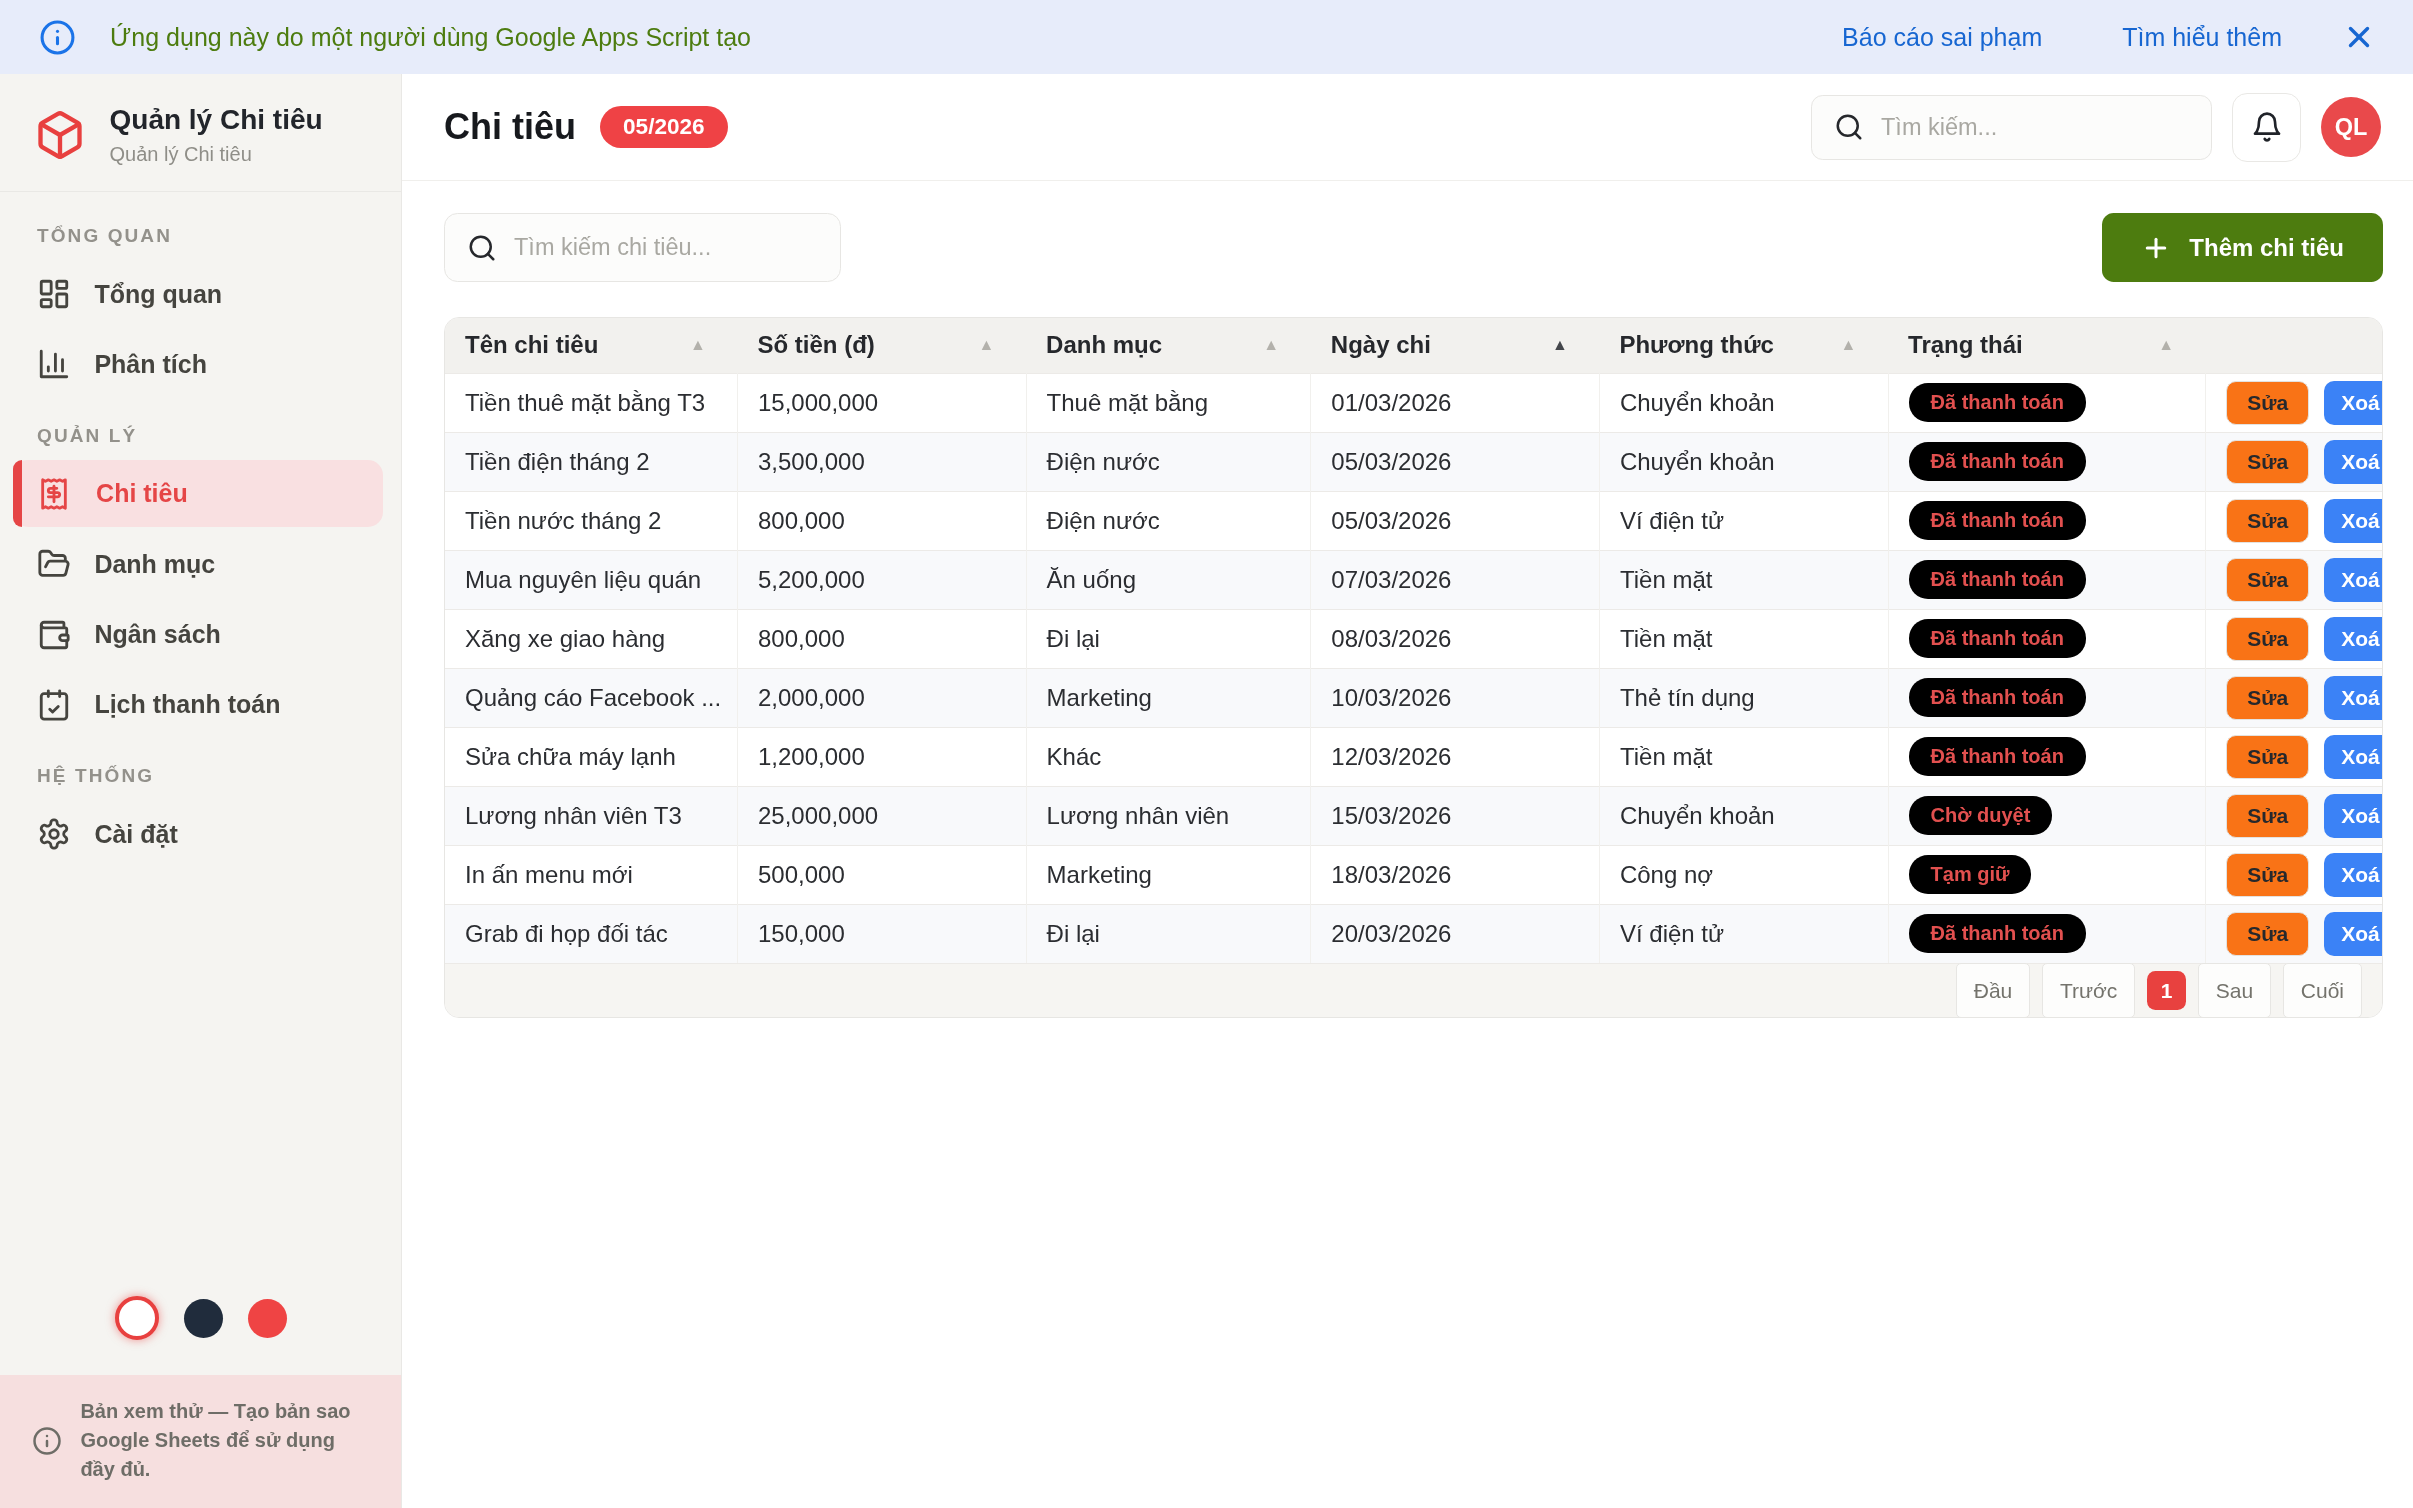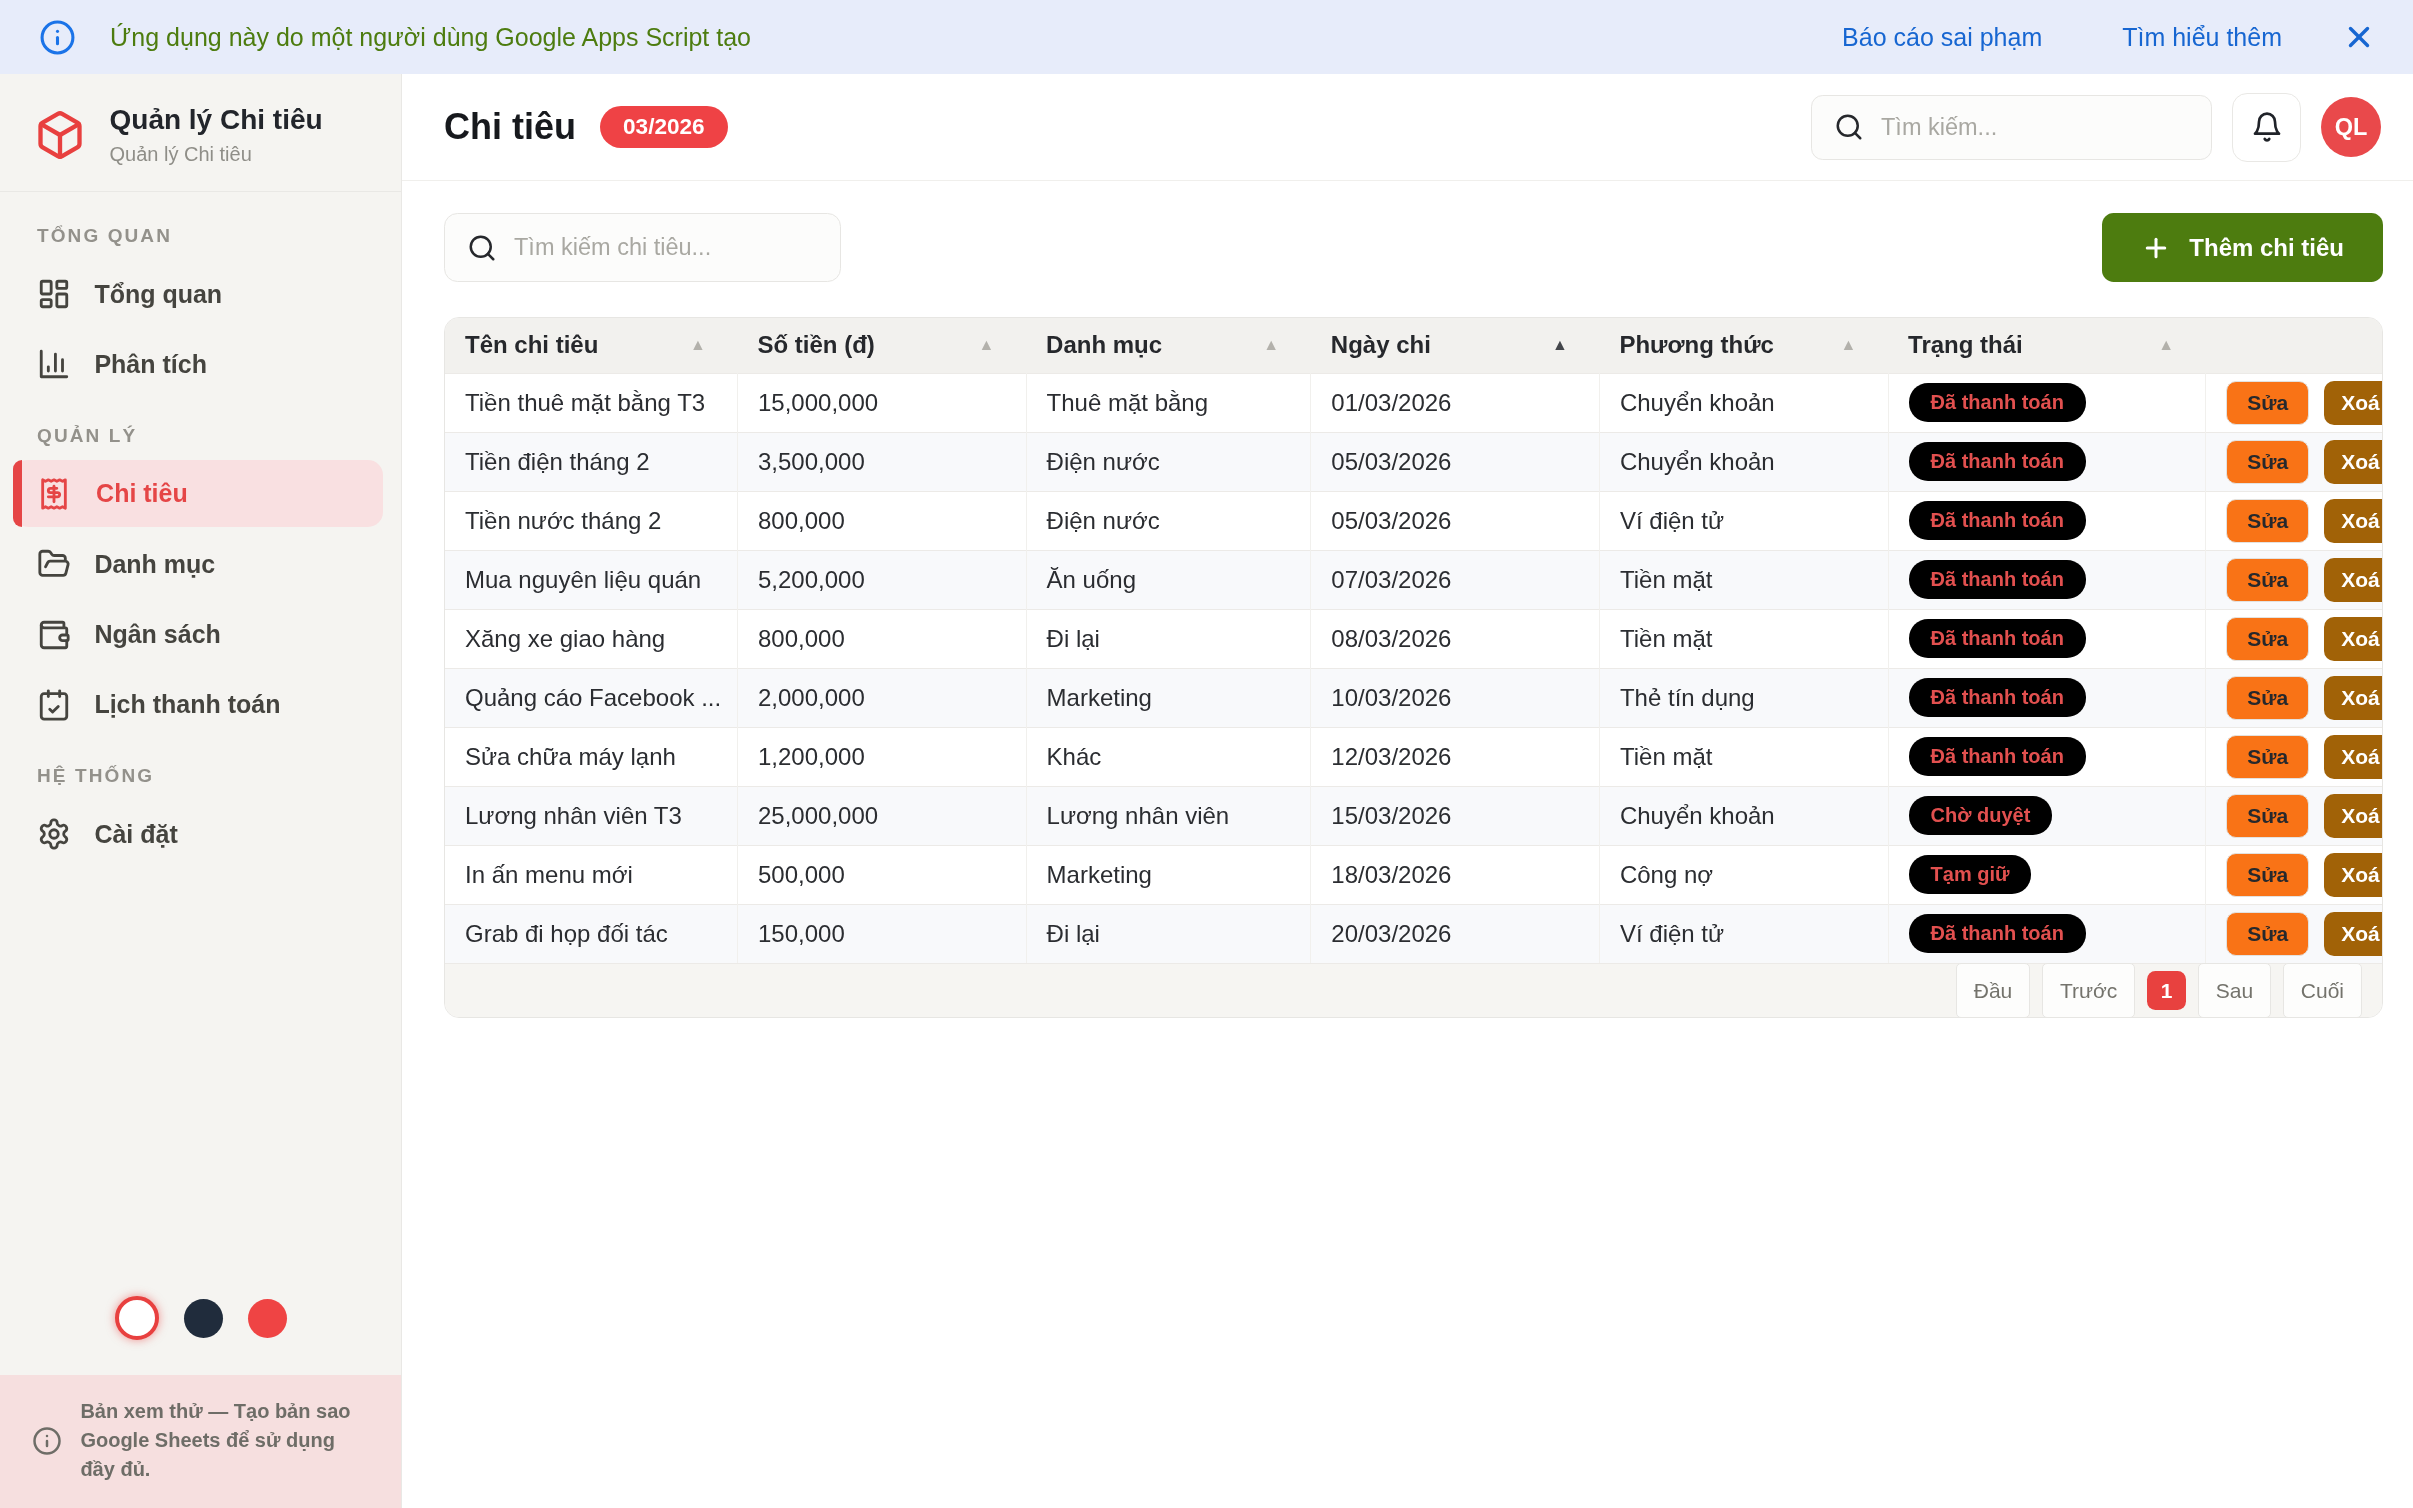--- a/index.html
+++ b/index.html
@@ -75,21 +75,21 @@
   thead th { background: #f2f1ee; height: 55px; padding: 0 20px; cursor: pointer; }
   .th-inner { display: flex; align-items: center; justify-content: space-between; font-size: 24px; font-weight: 700; color: #26282c; }
   .sort-icon { font-size: 16px; color: #b3b1ab; margin-right: 11.7px; }
   .sort-icon.sorted { color: #44464b; }
   tbody td { height: 59px; padding: 0 20px; font-size: 24px; color: #2b2d31; border-top: 1.7px solid #eceae7; border-right: 1.7px solid #f1f0ed; white-space: nowrap; overflow: hidden; }
   tbody td:last-child { border-right: none; }
   tbody tr:nth-child(even) { background: #f8f9fb; }
   .badge { display: inline-flex; align-items: center; height: 39px; padding: 0 22px; border-radius: 19px; background: #000000; color: #e2504f; font-size: 20px; font-weight: 700; }
   td.actions { text-align: right; padding-right: 17px; }
   .btn-edit { height: 44px; padding: 0 20px; border: 1.7px solid #e3e2df; background: #f97316; border-radius: 10px; font-size: 21px; font-weight: 700; font-family: inherit; color: #26282c; margin-right: 8.4px; cursor: pointer; }
-  .btn-delete { height: 44px; padding: 0 17px; border: none; background: #a16207; border-radius: 10px; font-size: 21px; font-weight: 700; font-family: inherit; color: #fff; cursor: pointer; }
+  .btn-delete { height: 44px; padding: 0 17px; border: none; background: #3b82f6; border-radius: 10px; font-size: 21px; font-weight: 700; font-family: inherit; color: #fff; cursor: pointer; }
 
   .table-footer { background: #f6f5f2; border-top: 1.7px solid #eceae7; height: 54px; display: flex; align-items: center; justify-content: flex-end; gap: 11.7px; padding: 0 20px; }
   .page-btn { height: 55px; padding: 0 17px; background: #fdfdfc; border: 1.7px solid #e7e6e3; border-radius: 5px; font-size: 21px; color: #74736c; font-family: inherit; cursor: pointer; }
   .page-current { height: 39px; min-width: 39px; padding: 0 11.7px; background: #e8413f; border: none; border-radius: 8.4px; color: #fff; font-size: 21px; font-weight: 700; display: inline-flex; align-items: center; justify-content: center; font-family: inherit; cursor: pointer; }
 </style>
 </head>
 <body>
 
 <div class="banner">
   <span class="banner-info">
@@ -219,21 +219,21 @@
             <path d="M12 8h.01"></path>
           </svg>
       </span>
       <span class="notice-text">Bản xem thử — Tạo bản sao Google Sheets để sử dụng đầy đủ.</span>
     </div>
   </aside>
 
   <main class="main">
     <div class="main-header">
       <span class="page-title">Chi tiêu</span>
-      <span class="month-badge">03/2026</span>
+      <span class="month-badge">05/2026</span>
       <div class="header-right">
         <div class="search-box header-search">
           <span>
             <svg width="30" height="30" viewBox="0 0 24 24" fill="none" stroke="currentColor" stroke-width="2" stroke-linecap="round" stroke-linejoin="round">
                 <circle cx="11" cy="11" r="8"></circle>
                 <path d="m21 21-4.3-4.3"></path>
               </svg>
           </span>
           <input placeholder="Tìm kiếm..." style="">
         </div>

